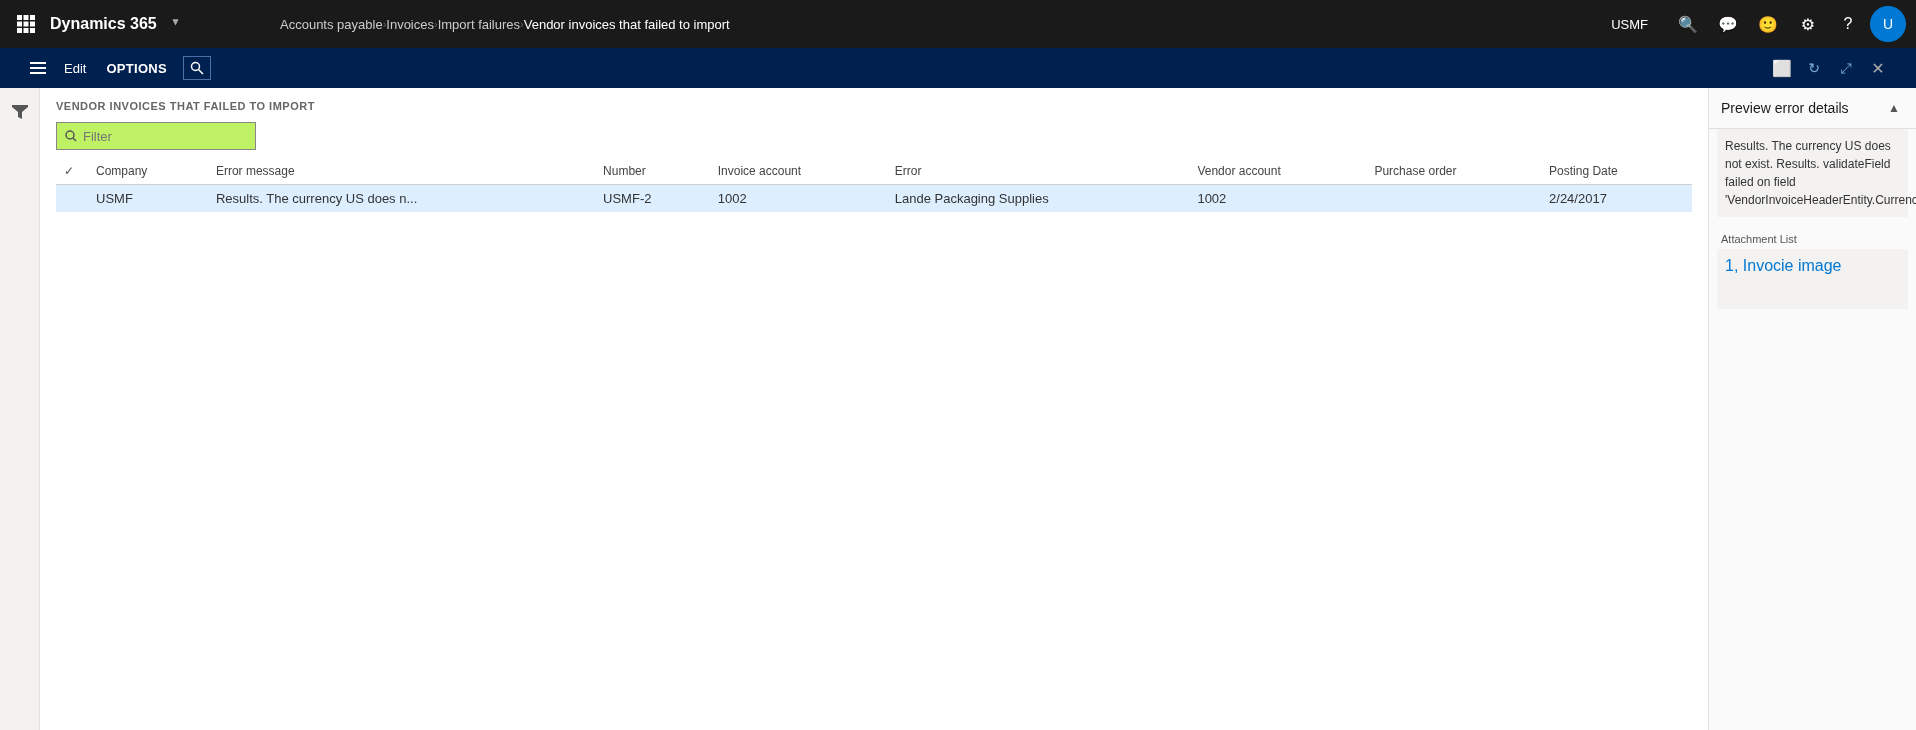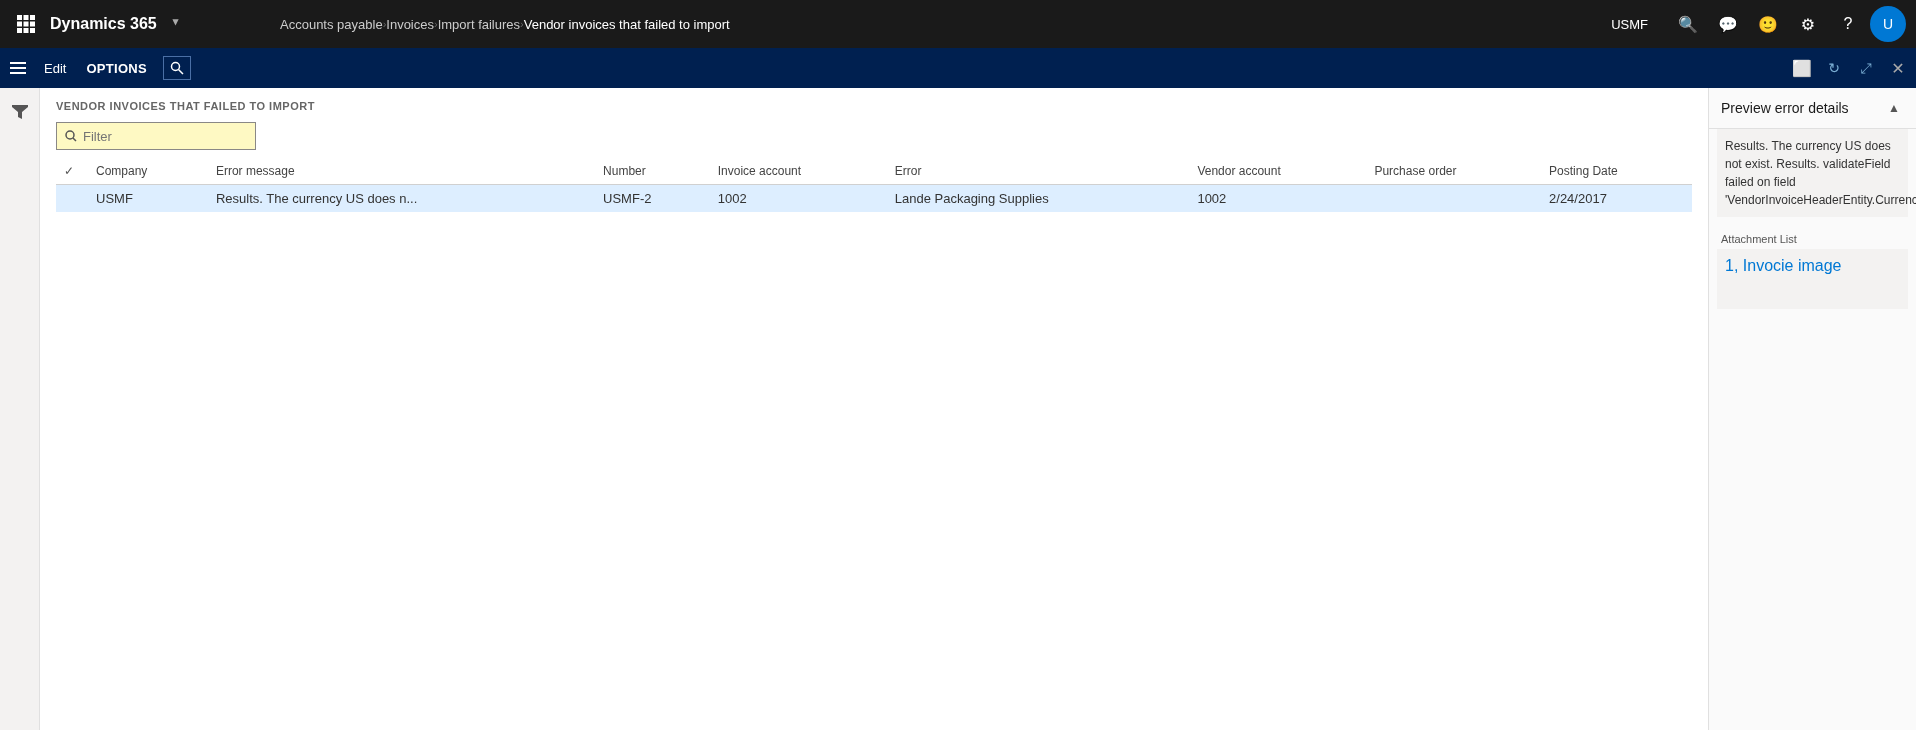--- a/index.html
+++ b/index.html
@@ -88,21 +88,21 @@
       font-size: 14px;
       cursor: pointer;
     }
 
     
     .toolbar {
       background: #002050;
       height: 40px;
       display: flex;
       align-items: center;
-      padding: 0 4px;
+      padding: 0 24px;
       gap: 4px;
     }
     .toolbar-menu-btn {
       width: 28px;
       height: 28px;
       display: flex;
       align-items: center;
       justify-content: center;
       cursor: pointer;
       color: white;
@@ -199,21 +199,21 @@
     .filter-bar {
       padding: 6px 16px 8px 16px;
     }
     .filter-input-wrap {
       display: flex;
       align-items: center;
       border: 1px solid #8a8886;
       height: 28px;
       padding: 0 8px;
       width: 200px;
-      background: #fef9c3;
+      background: #bef264;
     }
     .filter-input-wrap svg { color: #555; margin-right: 6px; flex-shrink: 0; }
     .filter-input {
       border: none;
       outline: none;
       font-size: 13px;
       color: #333;
       width: 100%;
       background: transparent;
     }

